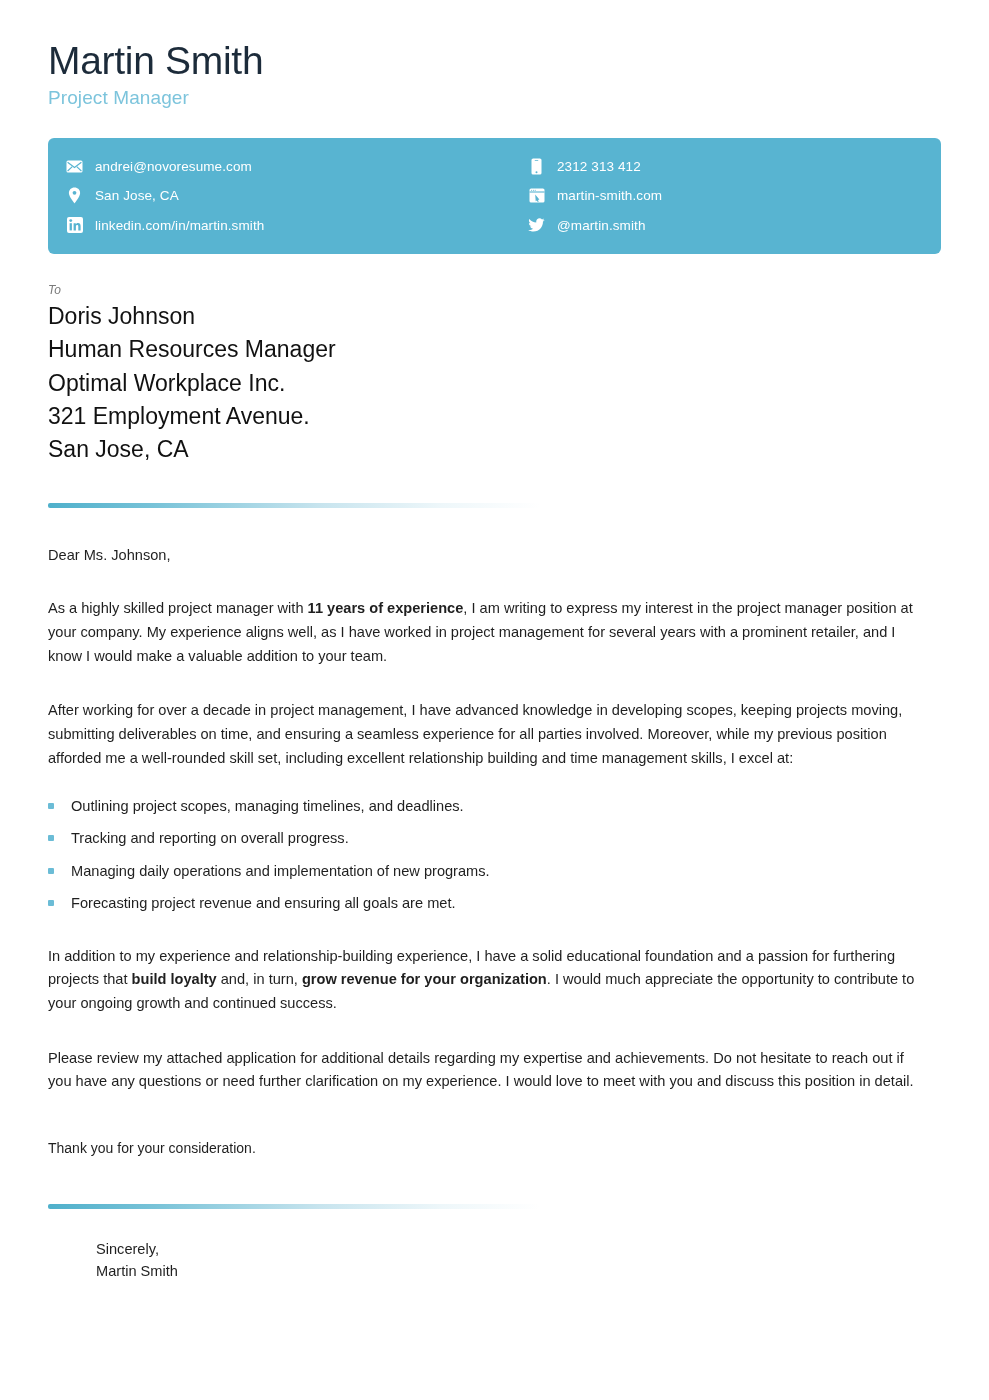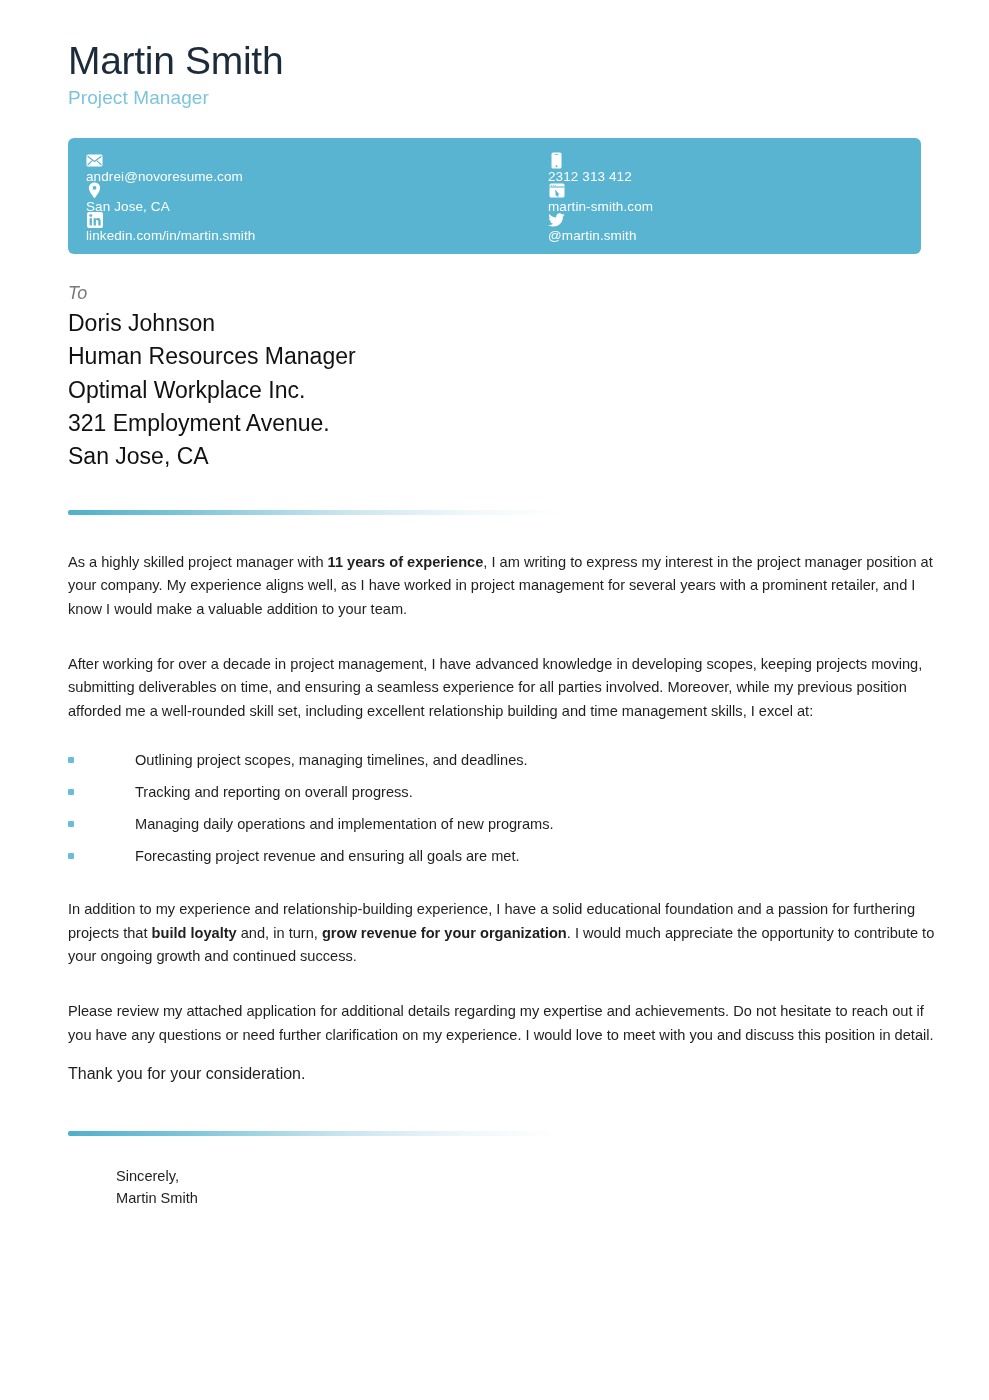--- a/index.html
+++ b/index.html
@@ -13,21 +13,21 @@
   body {
     font-family: "Liberation Sans", sans-serif;
     color: #1f2933;
     position: relative;
     overflow: hidden;
   }
 
   .page {
     width: 989px;
     height: 1077px;
-    padding: 0 68px;
+    padding: 0 48px;
     position: relative;
   }
 
   
   .header {
     padding-top: 38px;
   }
 
   .name {
     font-size: 39px;
@@ -59,22 +59,22 @@
     display: flex;
     flex-direction: column;
     justify-content: space-between;
   }
 
   .contact-col.left { width: 462px; }
   .contact-col.right { flex: 1; }
 
   .contact-item {
     display: flex;
+    align-items: center;
     height: 28px;
-    flex-direction: column;
   }
 
   .contact-icon {
     width: 17px;
     height: 17px;
     margin-right: 12px;
     flex-shrink: 0;
     display: flex;
     align-items: center;
     justify-content: center;
@@ -88,21 +88,21 @@
     letter-spacing: 0.1px;
     white-space: nowrap;
   }
 
   
   .recipient {
     margin-top: 29px;
   }
 
   .to-label {
-    font-size: 18px;
+    font-size: 12px;
     font-style: italic;
     color: #7a7a7a;
     margin-bottom: 3px;
   }
 
   .recipient-line {
     font-size: 23px;
     color: #111111;
     line-height: 1.45;
   }
@@ -147,36 +147,35 @@
     margin-top: 26px;
   }
 
   .bullet-item {
     display: flex;
     align-items: flex-start;
     margin-bottom: 11px;
     font-size: 14.6px;
     color: #1f1f1f;
     line-height: 1.45;
-    gap: 44px;
   }
 
   .bullet-marker {
     width: 6px;
     height: 6px;
     background: #6bbcd6;
     border-radius: 1px;
     margin-top: 7px;
     margin-right: 17px;
     flex-shrink: 0;
   }
 
   .closing {
-    margin-top: 14px;
-    font-size: 16px;
+    margin-top: 43px;
+    font-size: 14px;
     color: #1f1f1f;
     line-height: 1.62;
   }
 
   .signoff-wrap {
     margin-top: 44px;
   }
 
   .signature {
     margin-top: 30px;
@@ -280,20 +279,21 @@
     <div class="recipient-line">Human Resources Manager</div>
     <div class="recipient-line">Optimal Workplace Inc.</div>
     <div class="recipient-line">321 Employment Avenue.</div>
     <div class="recipient-line">San Jose, CA</div>
   </div>
 
   <div class="divider"></div>
 
   <div class="letter">
 
+    <div class="salutation">Dear Ms. Johnson,</div>
 
     <p class="body-para"><span>As a highly skilled project manager with </span><b>11 years of experience</b><span>, I am writing to express my interest in the project manager position at your company. My experience aligns well, as I have worked in project management for several years with a prominent retailer, and I know I would make a valuable addition to your team.</span></p>
 
     <p class="body-para">After working for over a decade in project management, I have advanced knowledge in developing scopes, keeping projects moving, submitting deliverables on time, and ensuring a seamless experience for all parties involved. Moreover, while my previous position afforded me a well-rounded skill set, including excellent relationship building and time management skills, I excel at:</p>
 
     <ul class="bullets">
       <li class="bullet-item">
         <span class="bullet-marker"></span>
         <span>Outlining project scopes, managing timelines, and deadlines.</span>
       </li>

